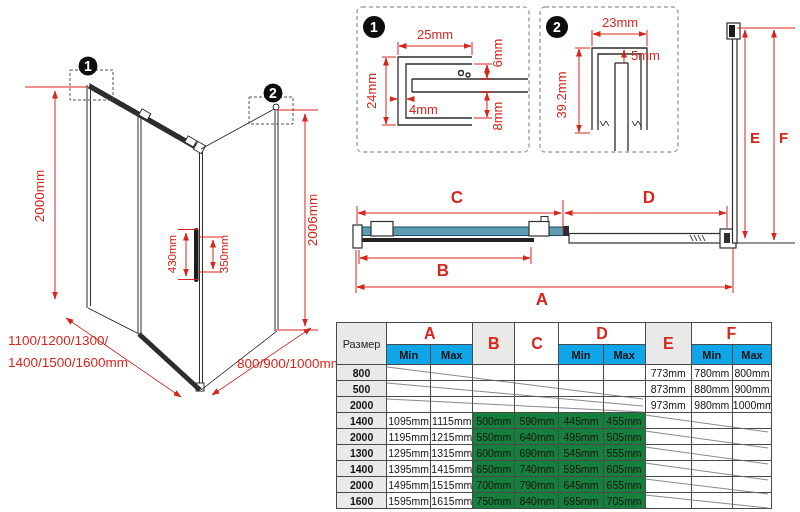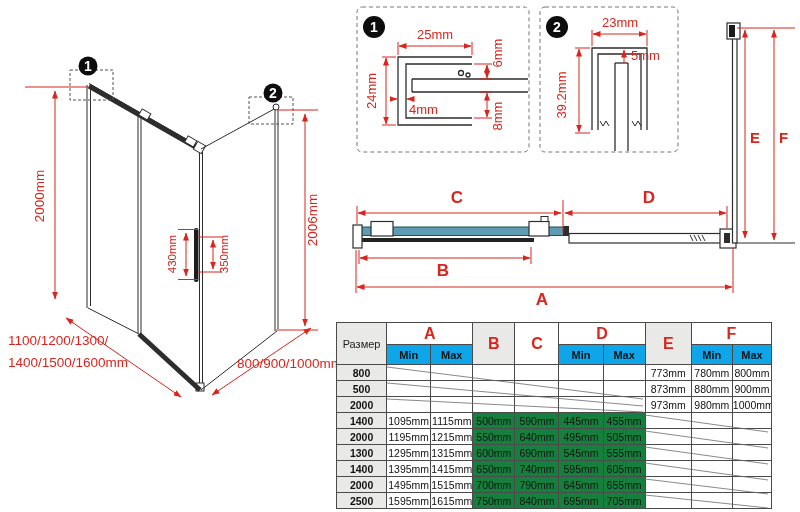--- a/index.html
+++ b/index.html
@@ -339,21 +339,21 @@
           <td>1515mm</td>
           <td class="c-shade">700mm</td>
           <td class="c-shade">790mm</td>
           <td class="c-shade">645mm</td>
           <td class="c-shade">655mm</td>
           <td></td>
           <td></td>
           <td></td>
         </tr>
         <tr>
-          <td class="c-size">2500</td>
+          <td class="c-size">1600</td>
           <td>1595mm</td>
           <td>1615mm</td>
           <td class="c-shade">750mm</td>
           <td class="c-shade">840mm</td>
           <td class="c-shade">695mm</td>
           <td class="c-shade">705mm</td>
           <td></td>
           <td></td>
           <td></td>
         </tr>

